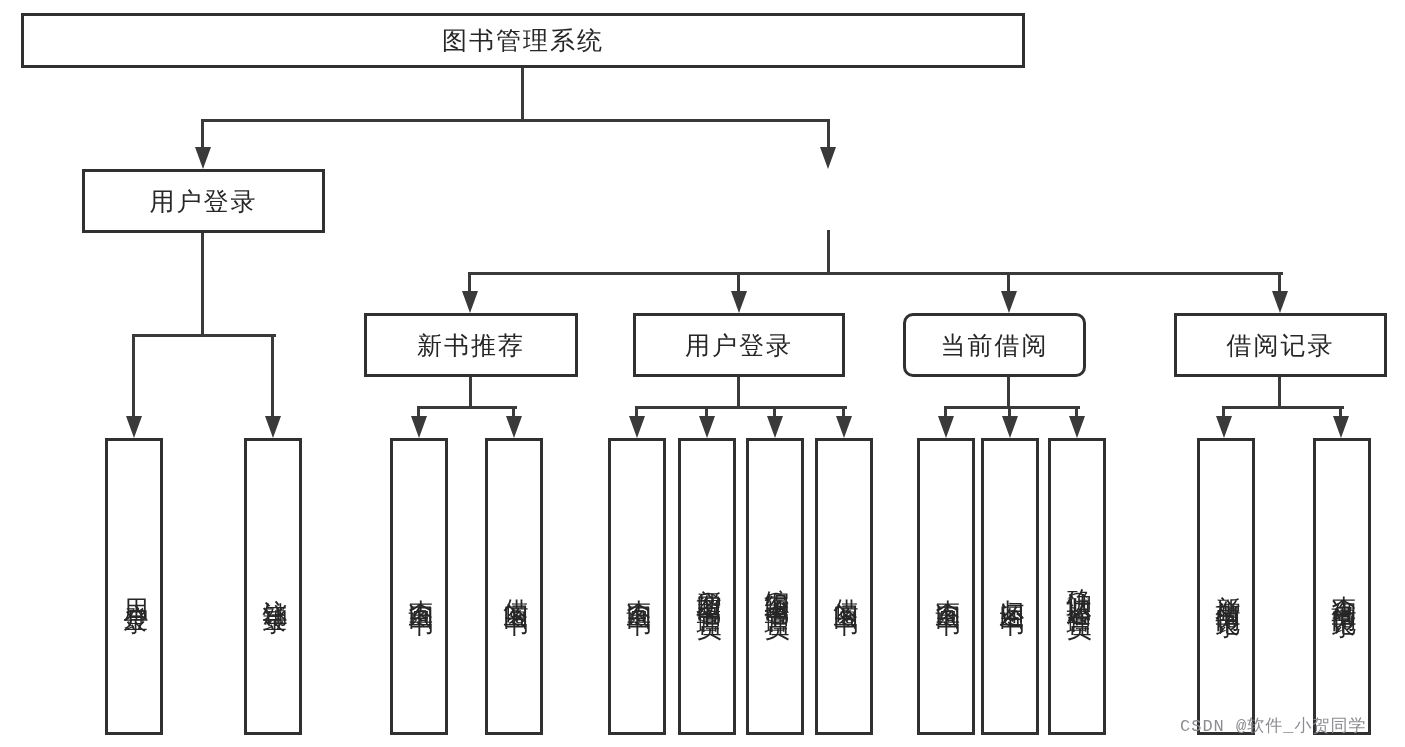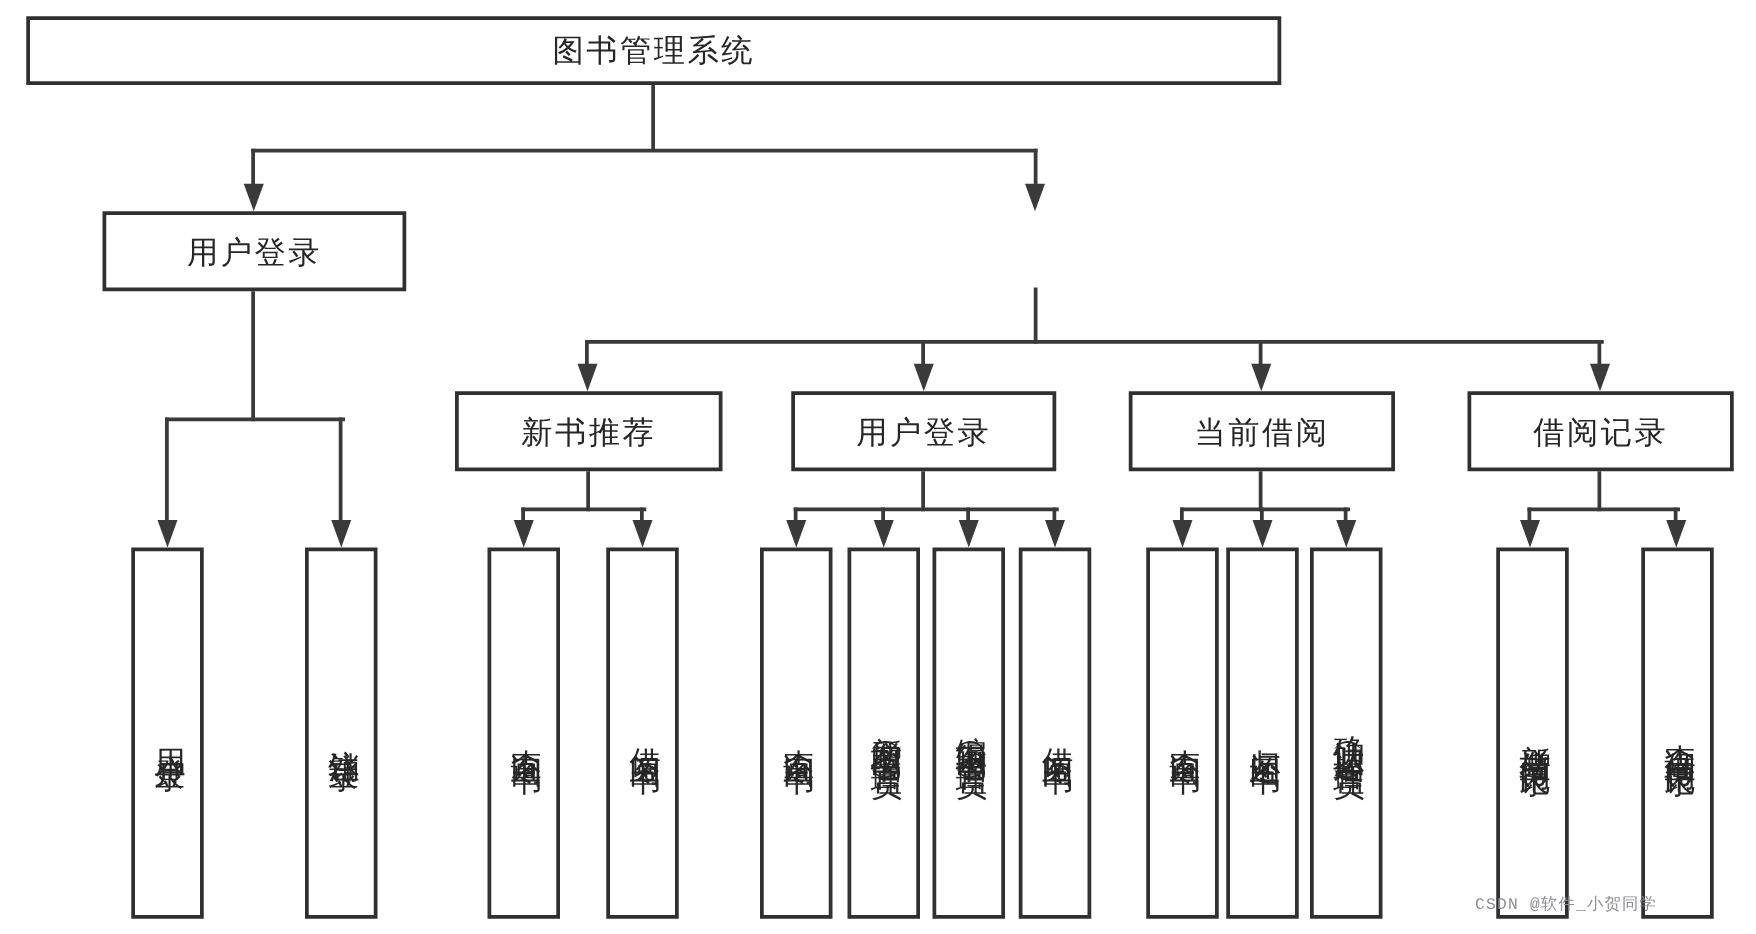--- a/index.html
+++ b/index.html
@@ -49,21 +49,21 @@
     position:absolute;
     width:0;height:0;
     border-left:8px solid transparent;
     border-right:8px solid transparent;
     border-top:22px solid var(--line);
     z-index:1;
   }
   .watermark{
     position:absolute;
     left:1180px;top:714px;
-    font-size:13px;
+    font-size:17px;
     letter-spacing:1px;
     color:var(--watermark);
     z-index:5;
     white-space:nowrap;
   }
 </style>
 </head>
 <body>
 
 <div class="canvas">
@@ -100,21 +100,21 @@
   <div class="arrowhead" style="left:1001px;top:291px;"></div>
   <div class="stem" style="left:1278px;top:272px;height:21px;"></div>
   <div class="arrowhead" style="left:1272px;top:291px;"></div>
 
   <div class="node" style="left:364px;top:313px;width:214px;height:64px;">
     <span>新书推荐</span>
   </div>
   <div class="node" style="left:633px;top:313px;width:212px;height:64px;">
     <span>用户登录</span>
   </div>
-  <div class="node" style="left:903px;top:313px;width:213px;height:64px;">
+  <div class="node" style="left:903px;top:313px;width:183px;height:64px;border-radius:10px;">
     <span>当前借阅</span>
   </div>
   <div class="node" style="left:1174px;top:313px;width:213px;height:64px;justify-content:center;">
     <span>借阅记录</span>
   </div>
 
   <div class="stem" style="left:469px;top:375px;height:34px;"></div>
   <div class="bar" style="left:417px;top:406px;width:100px;"></div>
   <div class="stem" style="left:417px;top:406px;height:12px;"></div>
   <div class="arrowhead" style="left:411px;top:416px;"></div>

